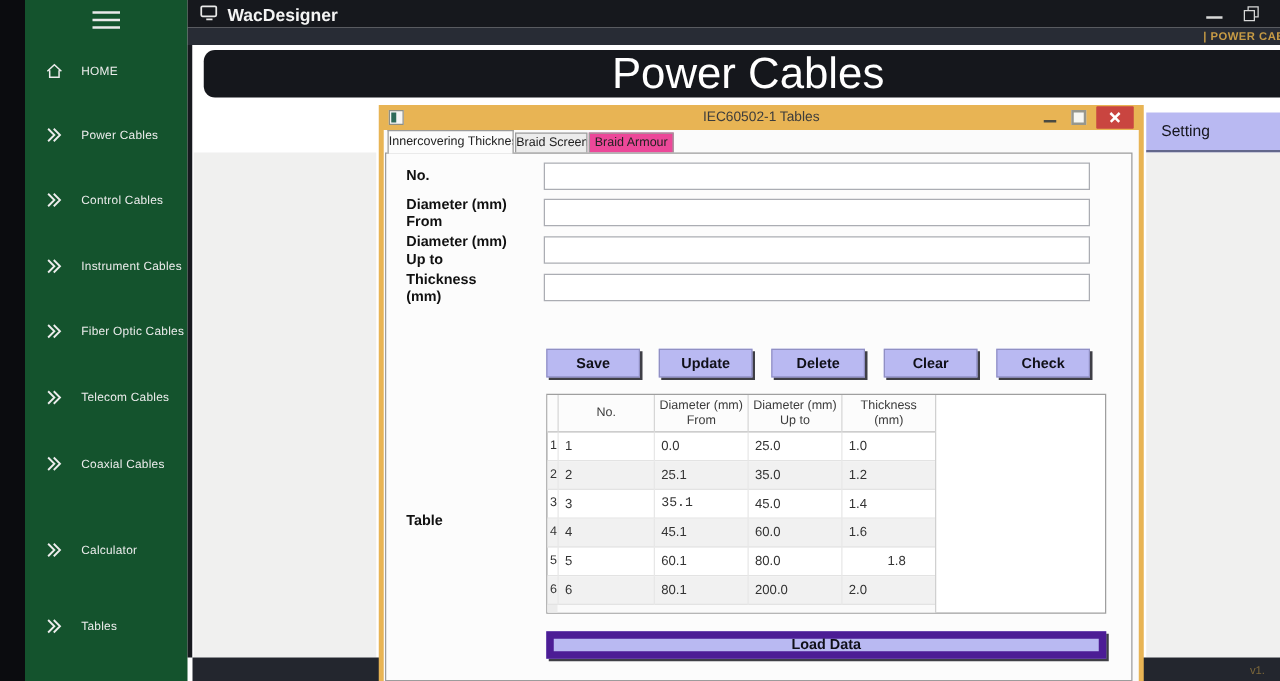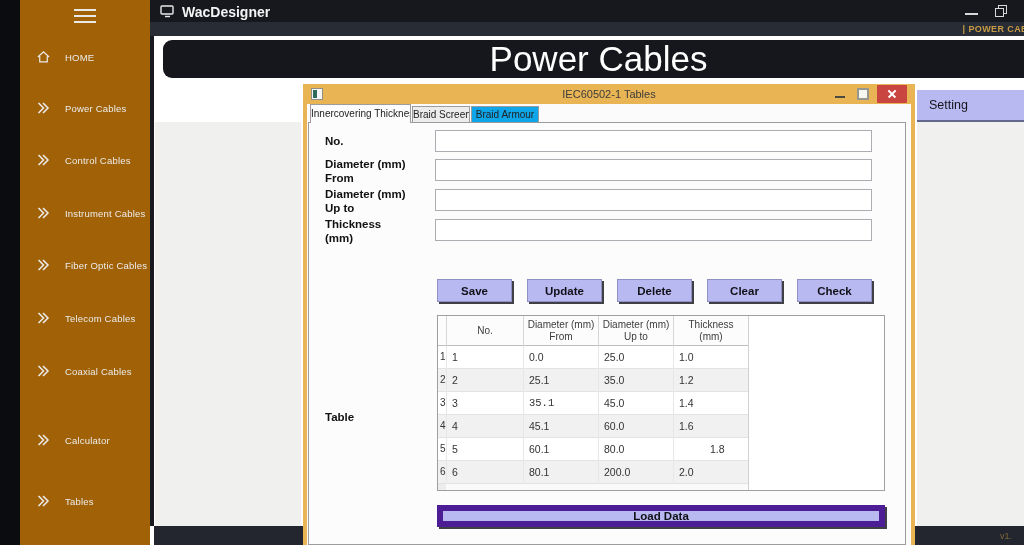--- a/index.html
+++ b/index.html
@@ -1,21 +1,21 @@
 <!DOCTYPE html>
 <html><head>
 <meta charset="utf-8">
 <style>
   * { margin:0; padding:0; box-sizing:border-box; }
   body { font-family:"Liberation Sans", sans-serif; background:#333; }
   #screen { position:relative; width:1024px; height:545px; overflow:hidden; background:#fff; }
 
   
   .left-strip { position:absolute; left:0; top:0; width:20px; height:545px; background:#0b0c0f; }
-  .sidebar { position:absolute; left:20px; top:0; width:130px; height:545px; background:#a16207; }
+  .sidebar { position:absolute; left:20px; top:0; width:130px; height:545px; background:#14532d; }
   .hamburger { position:absolute; left:54px; top:9px; width:22px; height:15px; cursor:pointer; }
   .hamburger span { display:block; height:2px; background:#e9e9e9; margin-bottom:4px; }
   .nav-item { position:absolute; left:0; width:130px; height:24px; display:flex; align-items:center; cursor:pointer; }
   .nav-icon { width:16px; margin-left:16px; flex:0 0 16px; display:flex; align-items:center; }
   .nav-label { margin-left:13px; font-size:9.5px; color:#ececec; letter-spacing:.2px; white-space:nowrap; }
 
   
   .topbar { position:absolute; left:150px; top:0; width:874px; height:22px; background:#16181d; }
   .app-icon { position:absolute; left:10px; top:4px; }
   .app-title { position:absolute; left:32px; top:4px; font-size:14px; font-weight:bold; color:#f4f4f4; }
@@ -49,21 +49,21 @@
   .dlg-max { position:absolute; right:46px; top:4px; width:12px; height:12px; border:2px solid #97978d; background:#f7f7f2; cursor:pointer; }
   .dlg-close { position:absolute; right:8px; top:1px; width:30px; height:18px; background:#c94540; border-radius:1px; cursor:pointer; }
   .dlg-close b { position:absolute; left:10px; top:8px; width:10px; height:1.6px; background:#fff; }
   .dlg-close b.x1 { transform:rotate(45deg); }
   .dlg-close b.x2 { transform:rotate(-45deg); }
   .dlg-body { position:absolute; left:4px; top:20px; width:604px; height:441px; background:#fbfbfb; }
 
   .tab { position:absolute; border:1px solid #9c9c9c; font-size:10px; color:#222; text-align:center; overflow:hidden; white-space:nowrap; cursor:pointer; }
   .tab.active { left:3px; top:0; width:101px; height:19px; line-height:18px; background:#fcfcfc; border-bottom:none; z-index:3; }
   .tab.t2 { left:105px; top:2px; width:58px; height:17px; line-height:16px; background:#ececec; }
-  .tab.t3 { left:164px; top:2px; width:68px; height:17px; line-height:16px; background:#0ea5e9; }
+  .tab.t3 { left:164px; top:2px; width:68px; height:17px; line-height:16px; background:#ec4899; }
   .tab-panel { position:absolute; left:1px; top:18px; width:598px; height:423px; background:#fcfcfc; border:1px solid #9c9c9c; z-index:1; }
 
   .fld-label { position:absolute; left:18px; font-size:11.5px; font-weight:bold; color:#111; line-height:14px; white-space:pre-line; z-index:4; }
   .field { position:absolute; left:128px; width:437px; height:22px; border:1px solid #abadb3; background:#fff; font-size:11px; padding:0 4px; z-index:4; font-family:"Liberation Sans", sans-serif; }
 
   .act-btn { position:absolute; top:175px; width:75px; height:23px; background:#b9b9f2; border:1px solid #9190c4; box-shadow:2px 2px 0 0 #3f3f46; font-size:11.5px; font-weight:bold; color:#101018; display:flex; align-items:center; justify-content:center; z-index:4; cursor:pointer; }
 
   .tbl { position:absolute; left:130px; top:211px; width:448px; height:176px; border:1px solid #9f9f9f; background:#fff; z-index:4; }
   .tbl-vline { position:absolute; left:310px; top:0; bottom:0; border-left:1px solid #d0d0d0; }
   .tbl-header { position:absolute; left:0; top:0; width:310px; height:30px; border-bottom:1px solid #bdbdbd; background:#fcfcfc; }

